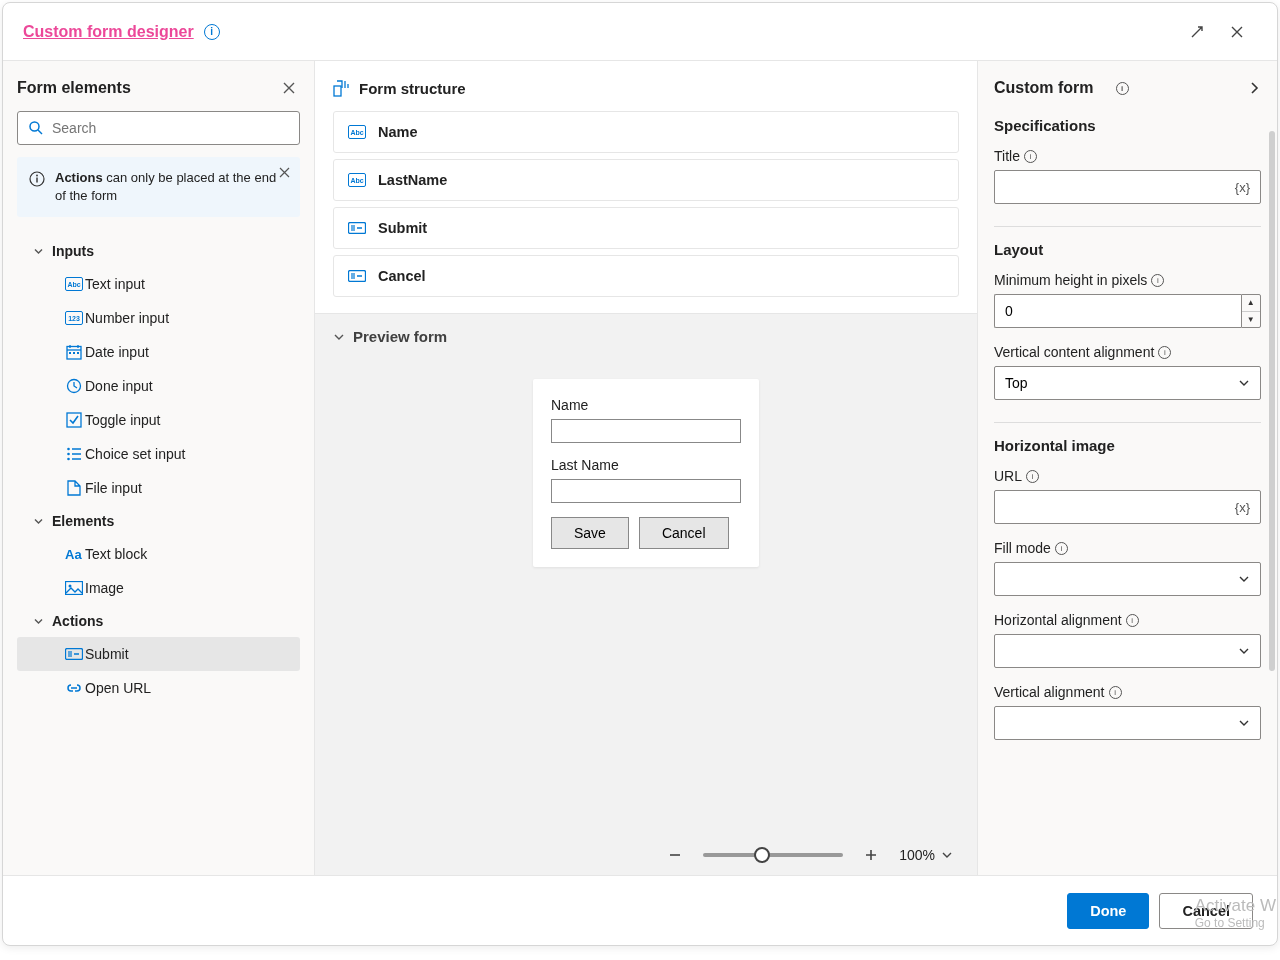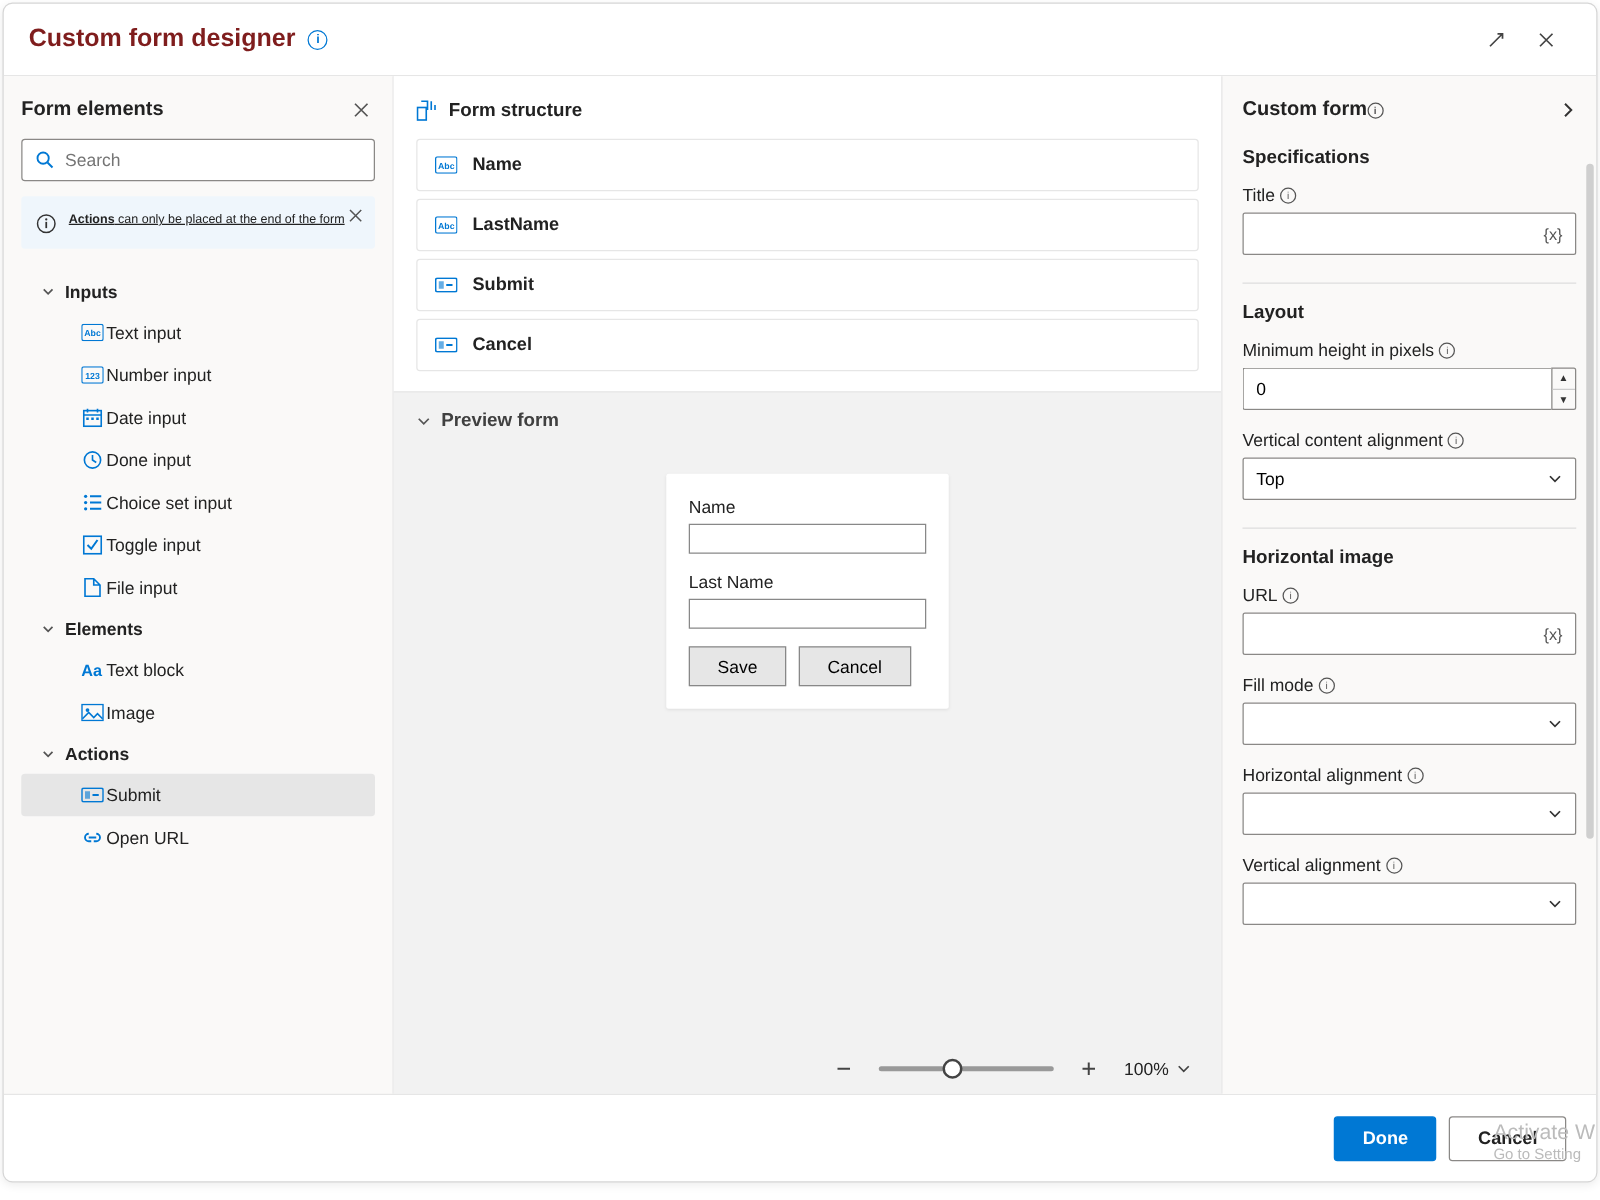--- a/index.html
+++ b/index.html
@@ -1,33 +1,33 @@
 <!DOCTYPE html>
 <html><head>
 <meta charset="utf-8">
 <style>
 * { box-sizing: border-box; margin: 0; padding: 0; font-family: "Segoe UI", Tahoma, sans-serif; }
 body { background: #fff; width: 1280px; height: 960px; overflow: hidden; position: relative; }
 .window { width: 1276px; height: 944px; margin: 2px; border: 1px solid #d6d6d6; border-radius: 8px; display: flex; flex-direction: column; background: #fff; overflow: hidden; box-shadow: 0 2px 8px rgba(0,0,0,0.08);}
 .titlebar { height: 58px; display: flex; align-items: center; padding: 0 20px; border-bottom: 1px solid #e6e6e6; }
-.titlebar h1 { font-size: 20px; font-weight: 600; color: #7f1d1d; }
+.titlebar h1 { font-size: 16px; font-weight: 600; color: #ec4899; text-decoration: underline; }
 .info-circle { width: 16px; height: 16px; border: 1.5px solid #0078d4; border-radius: 50%; display: inline-flex; align-items: center; justify-content: center; color: #0078d4; font-size: 10px; font-weight: 600; margin-left: 10px; }
 .titlebar .spacer { flex: 1; }
 .titlebar .win-btn { width: 40px; height: 40px; display: flex; align-items: center; justify-content: center; cursor: pointer; color: #444; }
 .main { flex: 1; display: flex; min-height: 0; }
 .leftpanel { width: 312px; border-right: 1px solid #e6e6e6; background: #faf9f8; padding: 16px 14px; overflow-y: auto; }
 .leftpanel .panel-head { display: flex; align-items: center; justify-content: space-between; margin-bottom: 12px; }
 .leftpanel .panel-head h2 { font-size: 16px; font-weight: 600; color: #222; }
 .close-x { cursor: pointer; color: #666; padding: 4px; }
 .searchbox { display: flex; align-items: center; border: 1px solid #8a8886; border-radius: 3px; background: #fff; height: 34px; padding: 0 10px; margin-bottom: 12px; }
 .searchbox svg { color: #0078d4; margin-right: 8px; flex-shrink: 0; }
 .searchbox input { border: none; outline: none; flex: 1; font-size: 14px; background: transparent; }
 .notice { background: #eff6fc; border-radius: 3px; padding: 12px 12px; display: flex; gap: 10px; align-items: flex-start; margin-bottom: 18px; position: relative; }
 .notice .icon { flex-shrink: 0; margin-top: 2px; }
-.notice .text { font-size: 10px; color: #222; line-height: 1.4; flex: 1; text-decoration: underline; }
+.notice .text { font-size: 13px; color: #222; line-height: 1.4; flex: 1; }
 .notice .text b { font-weight: 600; }
 .notice .dismiss { position: absolute; top: 10px; right: 10px; cursor: pointer; color: #555; }
 .cat-head { display: flex; align-items: center; gap: 8px; padding: 8px 0 8px 16px; cursor: pointer; }
 .cat-head .chev { color: #666; }
 .cat-head .label { font-weight: 600; font-size: 14px; color: #222; }
 .elem-item { display: flex; align-items: center; gap: 2px; padding: 8px 0 8px 48px; cursor: pointer; font-size: 14px; color: #222; border-radius: 3px; }
 .elem-item.selected { background: #e6e6e6; }
 .elem-item .ico { width: 18px; height: 18px; display: flex; align-items: center; justify-content: center; color: #0078d4; flex-shrink: 0; }
 .center { flex: 1; display: flex; flex-direction: column; min-width: 0; }
 .structure-pane { padding: 18px 18px 10px 18px; background: #fff; }
@@ -48,21 +48,21 @@
 .form-card .btn-row { display: flex; gap: 10px; }
 .form-card button { padding: 7px 22px; border: 1px solid #888; background: #e6e6e6; cursor: pointer; font-size: 14px; }
 .zoom-bar { height: 40px; display: flex; align-items: center; justify-content: flex-end; padding-right: 24px; gap: 16px; }
 .zoom-bar .zbtn { cursor: pointer; color: #444; padding: 4px; }
 .zoom-slider { width: 140px; height: 4px; background: #999; border-radius: 2px; position: relative; }
 .zoom-slider .thumb { position: absolute; top: 50%; left: 42%; transform: translate(-50%, -50%); width: 16px; height: 16px; border-radius: 50%; background: #fff; border: 2px solid #444; }
 .zoom-label { font-size: 14px; color: #222; display: flex; align-items: center; gap: 6px; cursor: pointer; }
 .rightpanel { width: 300px; border-left: 1px solid #e6e6e6; background: #faf9f8; padding: 18px 16px; overflow-y: auto; position: relative; }
 .scrollbar-fake { position: absolute; right: 2px; top: 70px; width: 6px; height: 540px; background: #cfcfcf; border-radius: 3px; }
 .rightpanel .rp-head { display: flex; align-items: center; justify-content: space-between; margin-bottom: 20px; }
-.rightpanel .rp-head h2 { font-size: 16px; font-weight: 600; color: #222; display: flex; align-items: center; gap: 0; }
+.rightpanel .rp-head h2 { font-size: 16px; font-weight: 600; color: #222; display: flex; align-items: center; gap: 22px; }
 .rp-section { margin-bottom: 22px; }
 .rp-section h3 { font-size: 15px; font-weight: 600; color: #222; margin-bottom: 14px; }
 .rp-field { margin-bottom: 16px; }
 .rp-field .fl { font-size: 14px; color: #222; display: flex; align-items: center; gap: 4px; margin-bottom: 6px; }
 .info-sm { width: 13px; height: 13px; border: 1px solid #555; border-radius: 50%; display: inline-flex; align-items: center; justify-content: center; font-size: 8px; color: #555; }
 .rp-input { width: 100%; height: 34px; border: 1px solid #8a8886; border-radius: 2px; background: #fff; padding: 0 10px; font-size: 14px; display: flex; align-items: center; justify-content: space-between; }
 .rp-input input { border: none; outline: none; flex: 1; font-size: 14px; background: transparent; }
 .curly { color: #555; font-size: 13px; cursor: pointer; }
 .rp-select { width: 100%; height: 34px; border: 1px solid #8a8886; border-radius: 2px; background: #fff; padding: 0 10px; font-size: 14px; display: flex; align-items: center; justify-content: space-between; cursor: pointer; }
 .rp-number { display: flex; }
@@ -179,36 +179,36 @@
               <svg width="16" height="16" viewBox="0 0 16 16">
                 <circle cx="8" cy="8" r="6.5" stroke="#0078d4" fill="none" stroke-width="1.3"></circle>
                 <path d="M8 4 V8 L11 10" stroke="#0078d4" stroke-width="1.3" fill="none"></path>
               </svg>
             </span>
             <span>Done input</span>
           </div>
           <div class="elem-item">
             <span class="ico">
               <svg width="16" height="16" viewBox="0 0 16 16">
+                <rect x="1" y="1" width="14" height="14" stroke="#0078d4" fill="none" stroke-width="1.3"></rect>
+                <path d="M4 8 L7 11 L12 4" stroke="#0078d4" stroke-width="1.6" fill="none"></path>
+              </svg>
+            </span>
+            <span>Toggle input</span>
+          </div>
+          <div class="elem-item">
+            <span class="ico">
+              <svg width="16" height="16" viewBox="0 0 16 16">
                 <circle cx="2.5" cy="3" r="1.3" fill="#0078d4"></circle>
                 <circle cx="2.5" cy="8" r="1.3" fill="#0078d4"></circle>
                 <circle cx="2.5" cy="13" r="1.3" fill="#0078d4"></circle>
                 <path d="M6 3 H15 M6 8 H15 M6 13 H15" stroke="#0078d4" stroke-width="1.5"></path>
               </svg>
             </span>
             <span>Choice set input</span>
-          </div>
-          <div class="elem-item">
-            <span class="ico">
-              <svg width="16" height="16" viewBox="0 0 16 16">
-                <rect x="1" y="1" width="14" height="14" stroke="#0078d4" fill="none" stroke-width="1.3"></rect>
-                <path d="M4 8 L7 11 L12 4" stroke="#0078d4" stroke-width="1.6" fill="none"></path>
-              </svg>
-            </span>
-            <span>Toggle input</span>
           </div>
           <div class="elem-item">
             <span class="ico">
               <svg width="14" height="16" viewBox="0 0 14 16">
                 <path d="M1 1 H8 L13 6 V15 H1 Z M8 1 V6 H13" stroke="#0078d4" fill="none" stroke-width="1.3"></path>
               </svg>
             </span>
             <span>File input</span>
           </div>
           <div class="cat-head">

